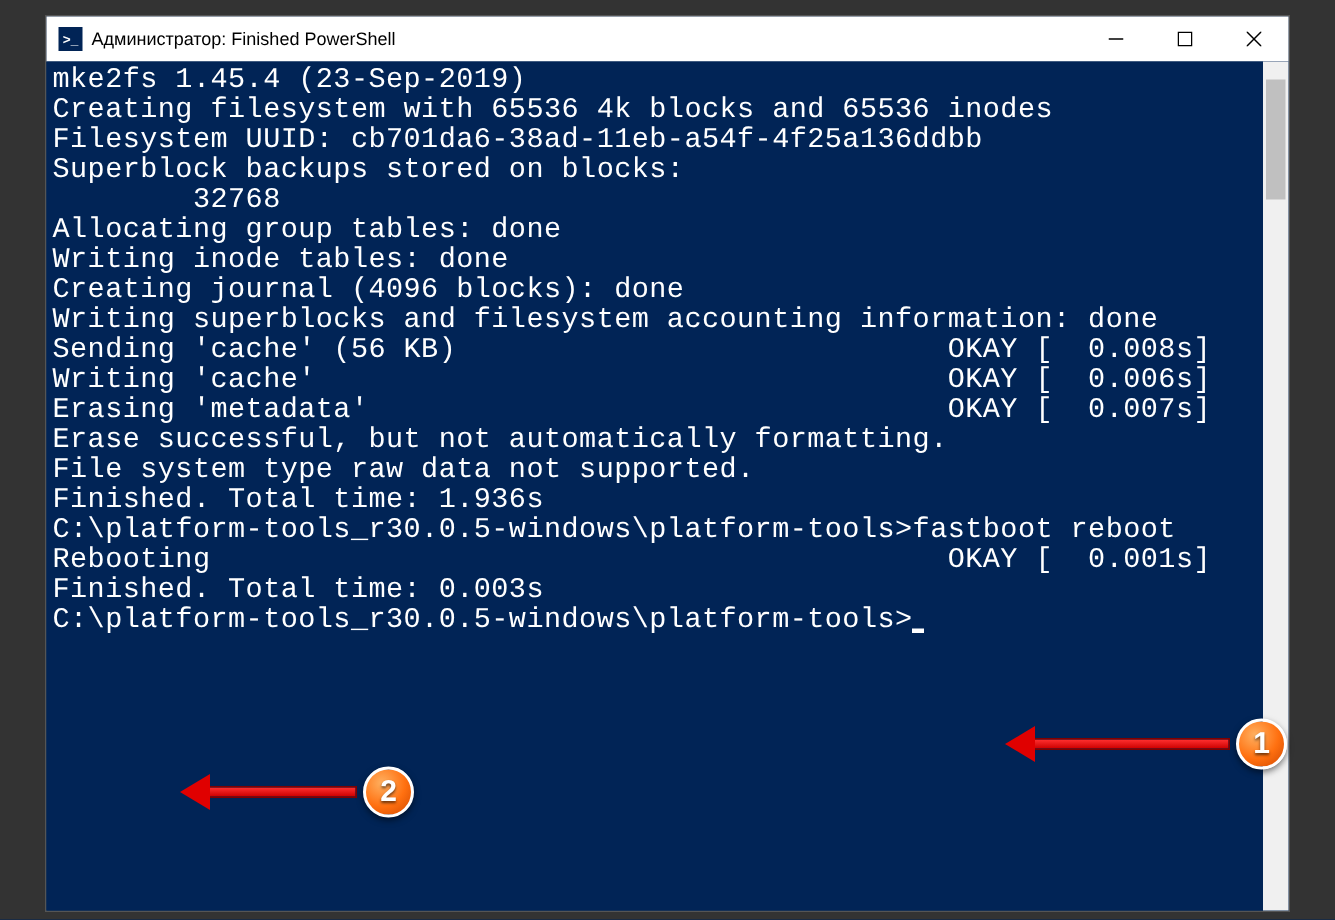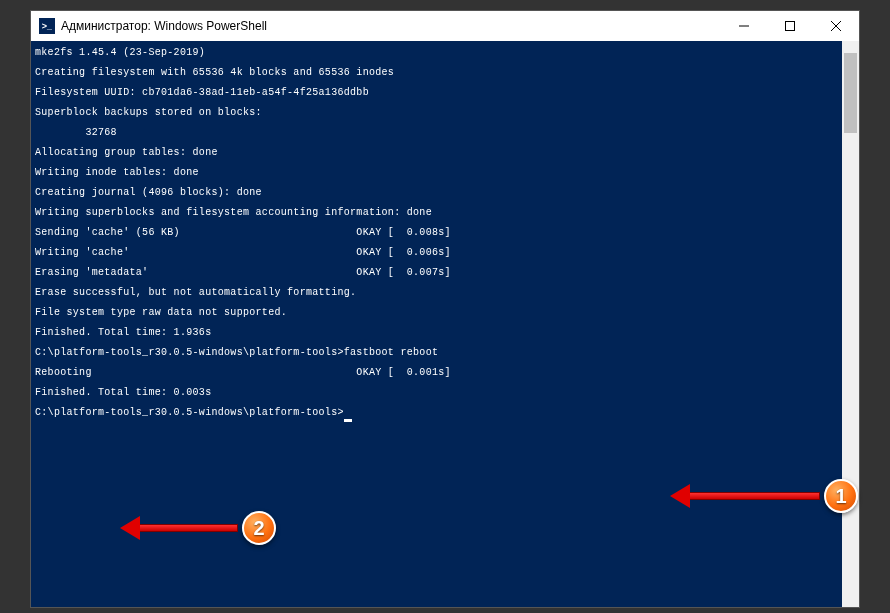--- a/index.html
+++ b/index.html
@@ -60,21 +60,21 @@
       justify-content: center;
       font-family: 'Segoe UI', sans-serif;
       color: #000;
     }
     .titlebar-btn svg { stroke: #000; }
     .terminal {
       flex: 1;
       background: #012456;
       color: #fff;
       padding: 2px 4px;
-      font-size: 10px;
+      font-size: 19px;
       line-height: 20px;
       white-space: pre;
       overflow: hidden;
       position: relative;
       letter-spacing: 0.3px;
     }
     .scrollbar {
       position: absolute;
       right: 0;
       top: 30px;
@@ -142,21 +142,21 @@
       text-shadow: 0 1px 2px rgba(0,0,0,.6);
     }
     .term-line { display: block; }
   </style>
 </head>
 <body>
 
 <div class="window">
   <div class="titlebar">
     <div class="titlebar-icon">&gt;_</div>
-    <span>Администратор: Windows PowerShell</span>
+    <span>Администратор: Finished PowerShell</span>
     <div class="titlebar-controls">
       <div class="titlebar-btn">
         <svg width="10" height="10" viewBox="0 0 10 10">
             <line x1="0" y1="5" x2="10" y2="5" stroke-width="1"></line>
           </svg>
       </div>
       <div class="titlebar-btn">
         <svg width="10" height="10" viewBox="0 0 10 10">
             <rect x="0.5" y="0.5" width="9" height="9" fill="none" stroke-width="1"></rect>
           </svg>

